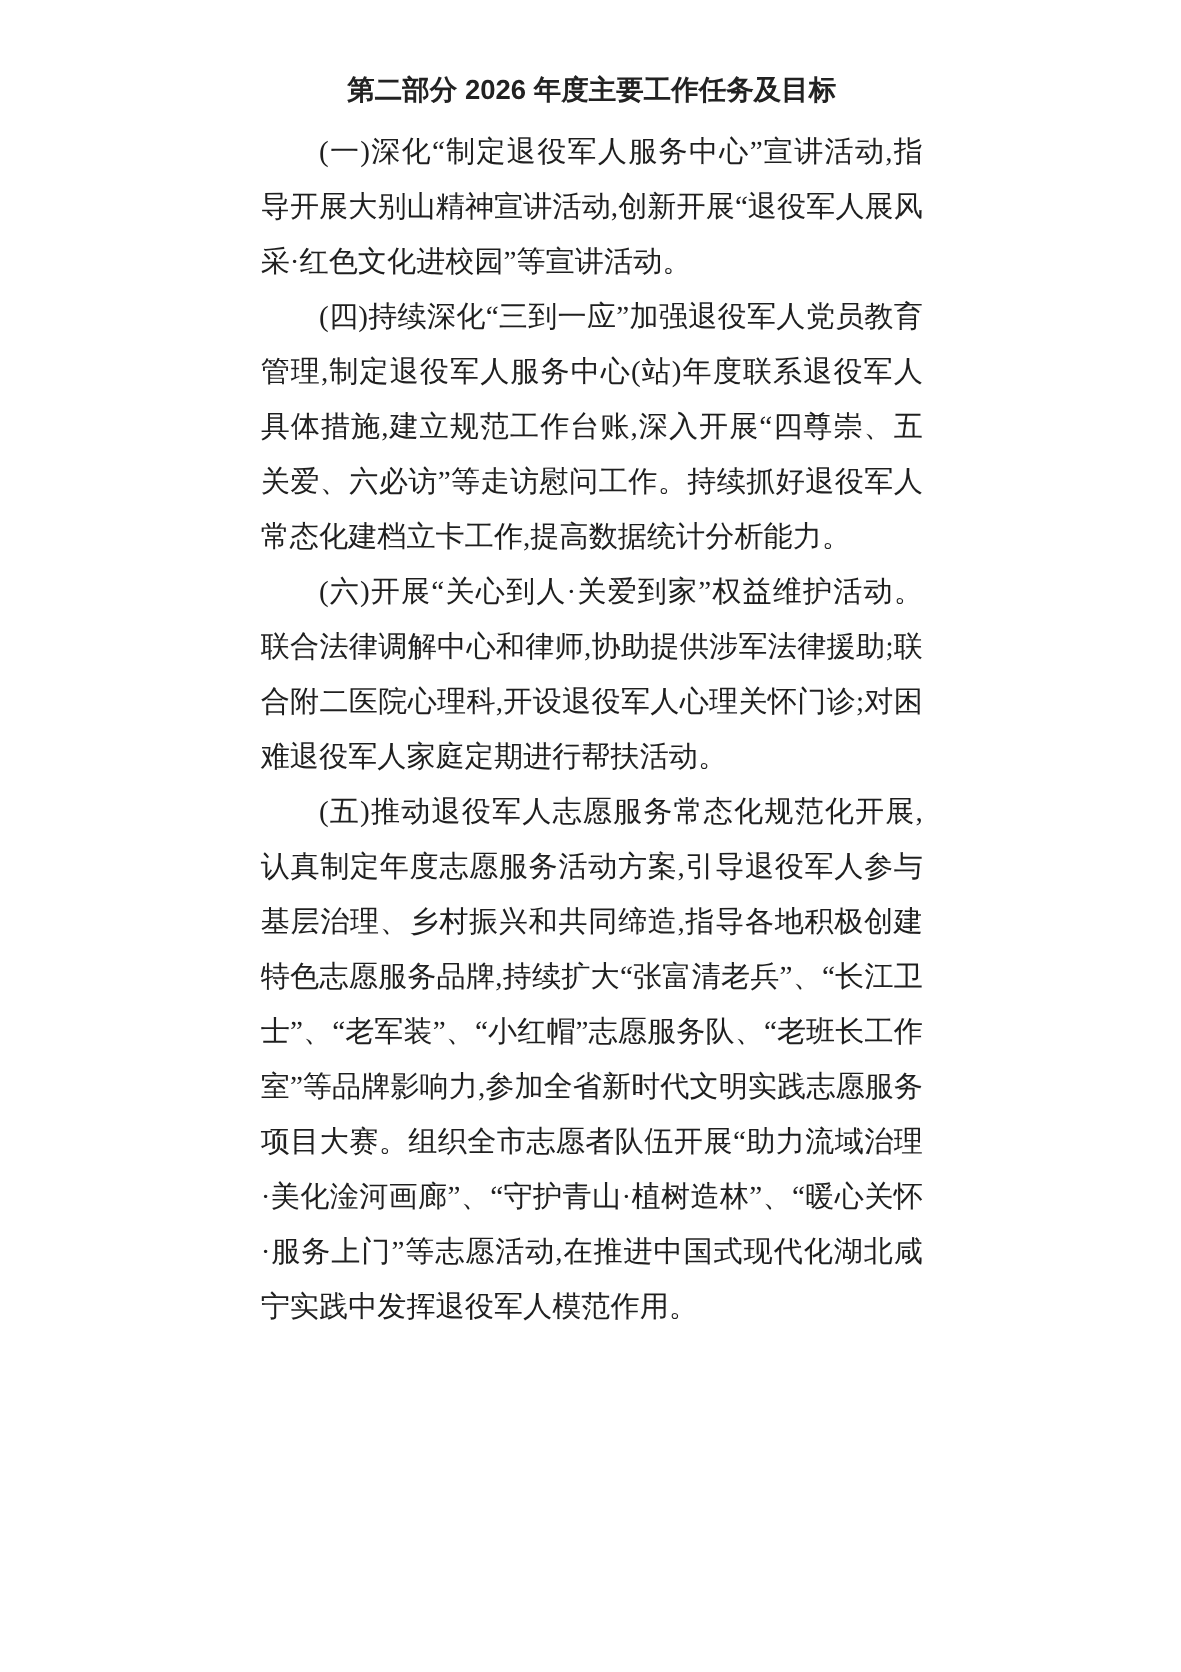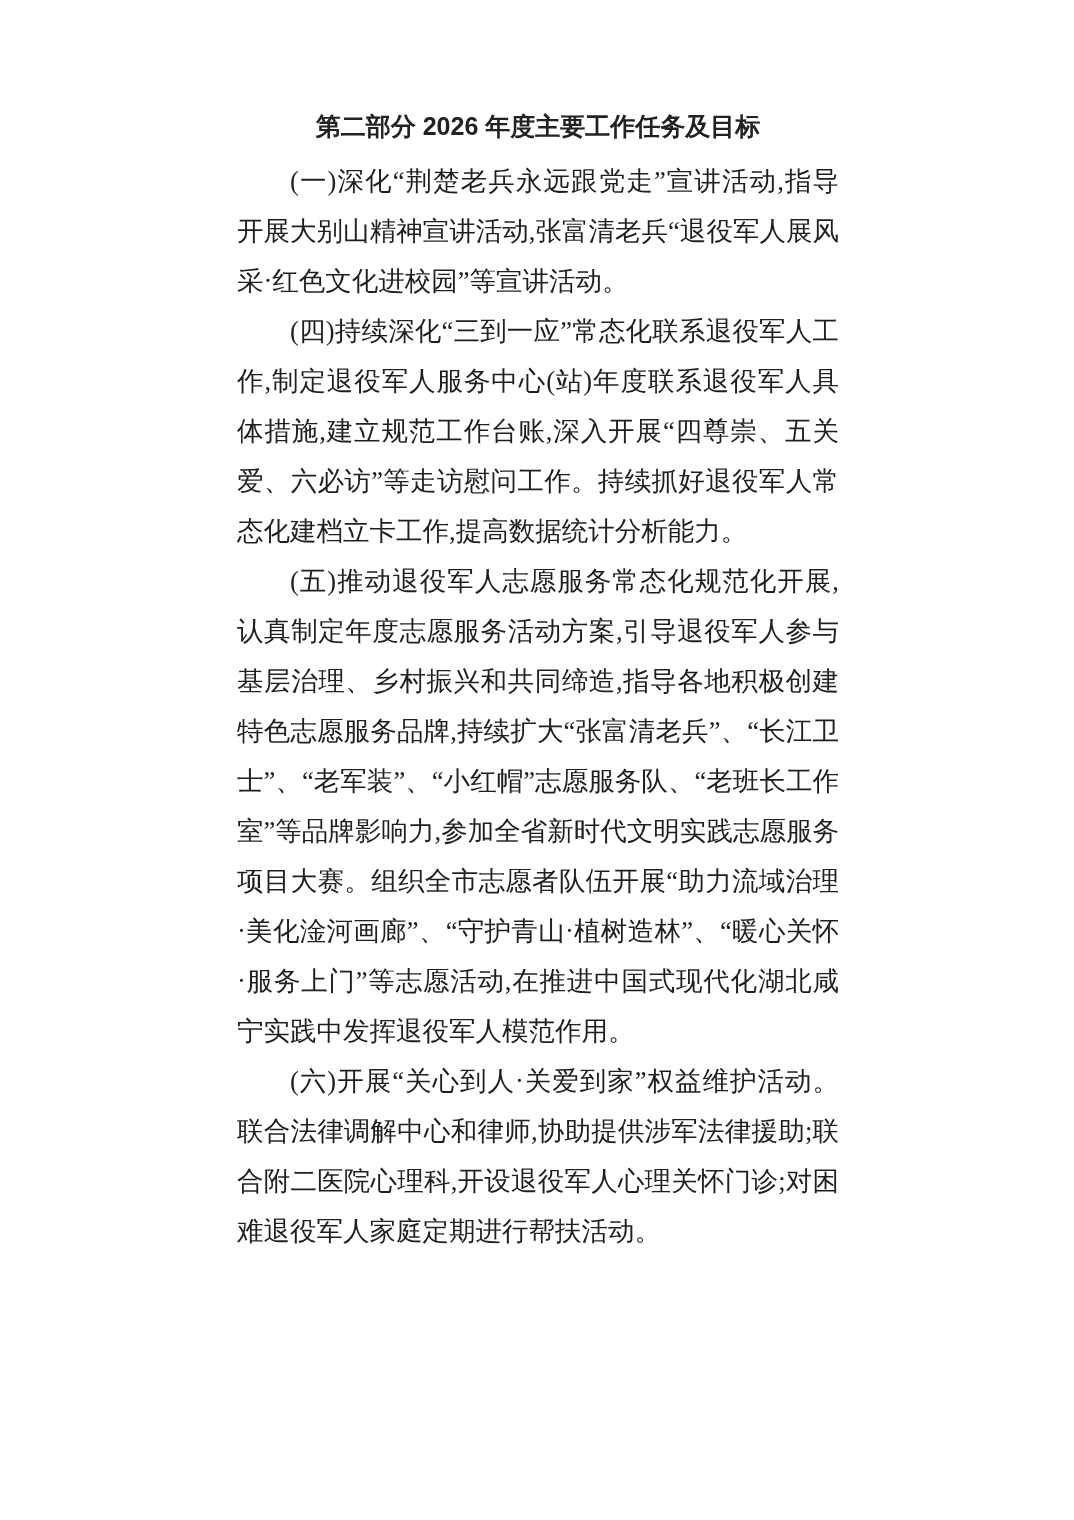--- a/index.html
+++ b/index.html
@@ -7,21 +7,21 @@
     padding: 0;
     background: #ffffff;
   }
   .page {
     position: relative;
     width: 904px;
     height: 1520px;
     margin: 0 auto;
     background: #ffffff;
     box-sizing: border-box;
-    padding: 104px 150px 0 152px;
+    padding: 60px 150px 0 152px;
     overflow: hidden;
     color: #1f1f1f;
   }
   .doc-title {
     margin: 0 0 8px 0;
     font-family: "Liberation Sans", sans-serif;
     font-weight: 700;
     font-size: 25px;
     line-height: 44px;
     text-align: center;
@@ -38,18 +38,18 @@
     word-break: break-all;
     color: #1f1f1f;
   }
 </style>
 </head>
 <body>
 
 <div class="page">
   <h1 class="doc-title">第二部分 2026 年度主要工作任务及目标</h1>
   <div class="doc-body">
-    <p>(一)深化“荆楚老兵永远跟党走”宣讲活动,指导开展大别山精神宣讲活动,张富清老兵“退役军人展风采·红色文化进校园”等宣讲活动。</p>
-    <p>(四)持续深化“三到一应”常态化联系退役军人工作,制定退役军人服务中心(站)年度联系退役军人具体措施,建立规范工作台账,深入开展“四尊崇、五关爱、六必访”等走访慰问工作。持续抓好退役军人常态化建档立卡工作,提高数据统计分析能力。</p>
+    <p>(一)深化“制定退役军人服务中心”宣讲活动,指导开展大别山精神宣讲活动,创新开展“退役军人展风采·红色文化进校园”等宣讲活动。</p>
+    <p>(四)持续深化“三到一应”加强退役军人党员教育管理,制定退役军人服务中心(站)年度联系退役军人具体措施,建立规范工作台账,深入开展“四尊崇、五关爱、六必访”等走访慰问工作。持续抓好退役军人常态化建档立卡工作,提高数据统计分析能力。</p>
+    <p>(六)开展“关心到人·关爱到家”权益维护活动。联合法律调解中心和律师,协助提供涉军法律援助;联合附二医院心理科,开设退役军人心理关怀门诊;对困难退役军人家庭定期进行帮扶活动。</p>
     <p>(五)推动退役军人志愿服务常态化规范化开展,认真制定年度志愿服务活动方案,引导退役军人参与基层治理、乡村振兴和共同缔造,指导各地积极创建特色志愿服务品牌,持续扩大“张富清老兵”、“长江卫士”、“老军装”、“小红帽”志愿服务队、“老班长工作室”等品牌影响力,参加全省新时代文明实践志愿服务项目大赛。组织全市志愿者队伍开展“助力流域治理·美化淦河画廊”、“守护青山·植树造林”、“暖心关怀·服务上门”等志愿活动,在推进中国式现代化湖北咸宁实践中发挥退役军人模范作用。</p>
-    <p>(六)开展“关心到人·关爱到家”权益维护活动。联合法律调解中心和律师,协助提供涉军法律援助;联合附二医院心理科,开设退役军人心理关怀门诊;对困难退役军人家庭定期进行帮扶活动。</p>
   </div>
 </div>
 
 </body></html>

